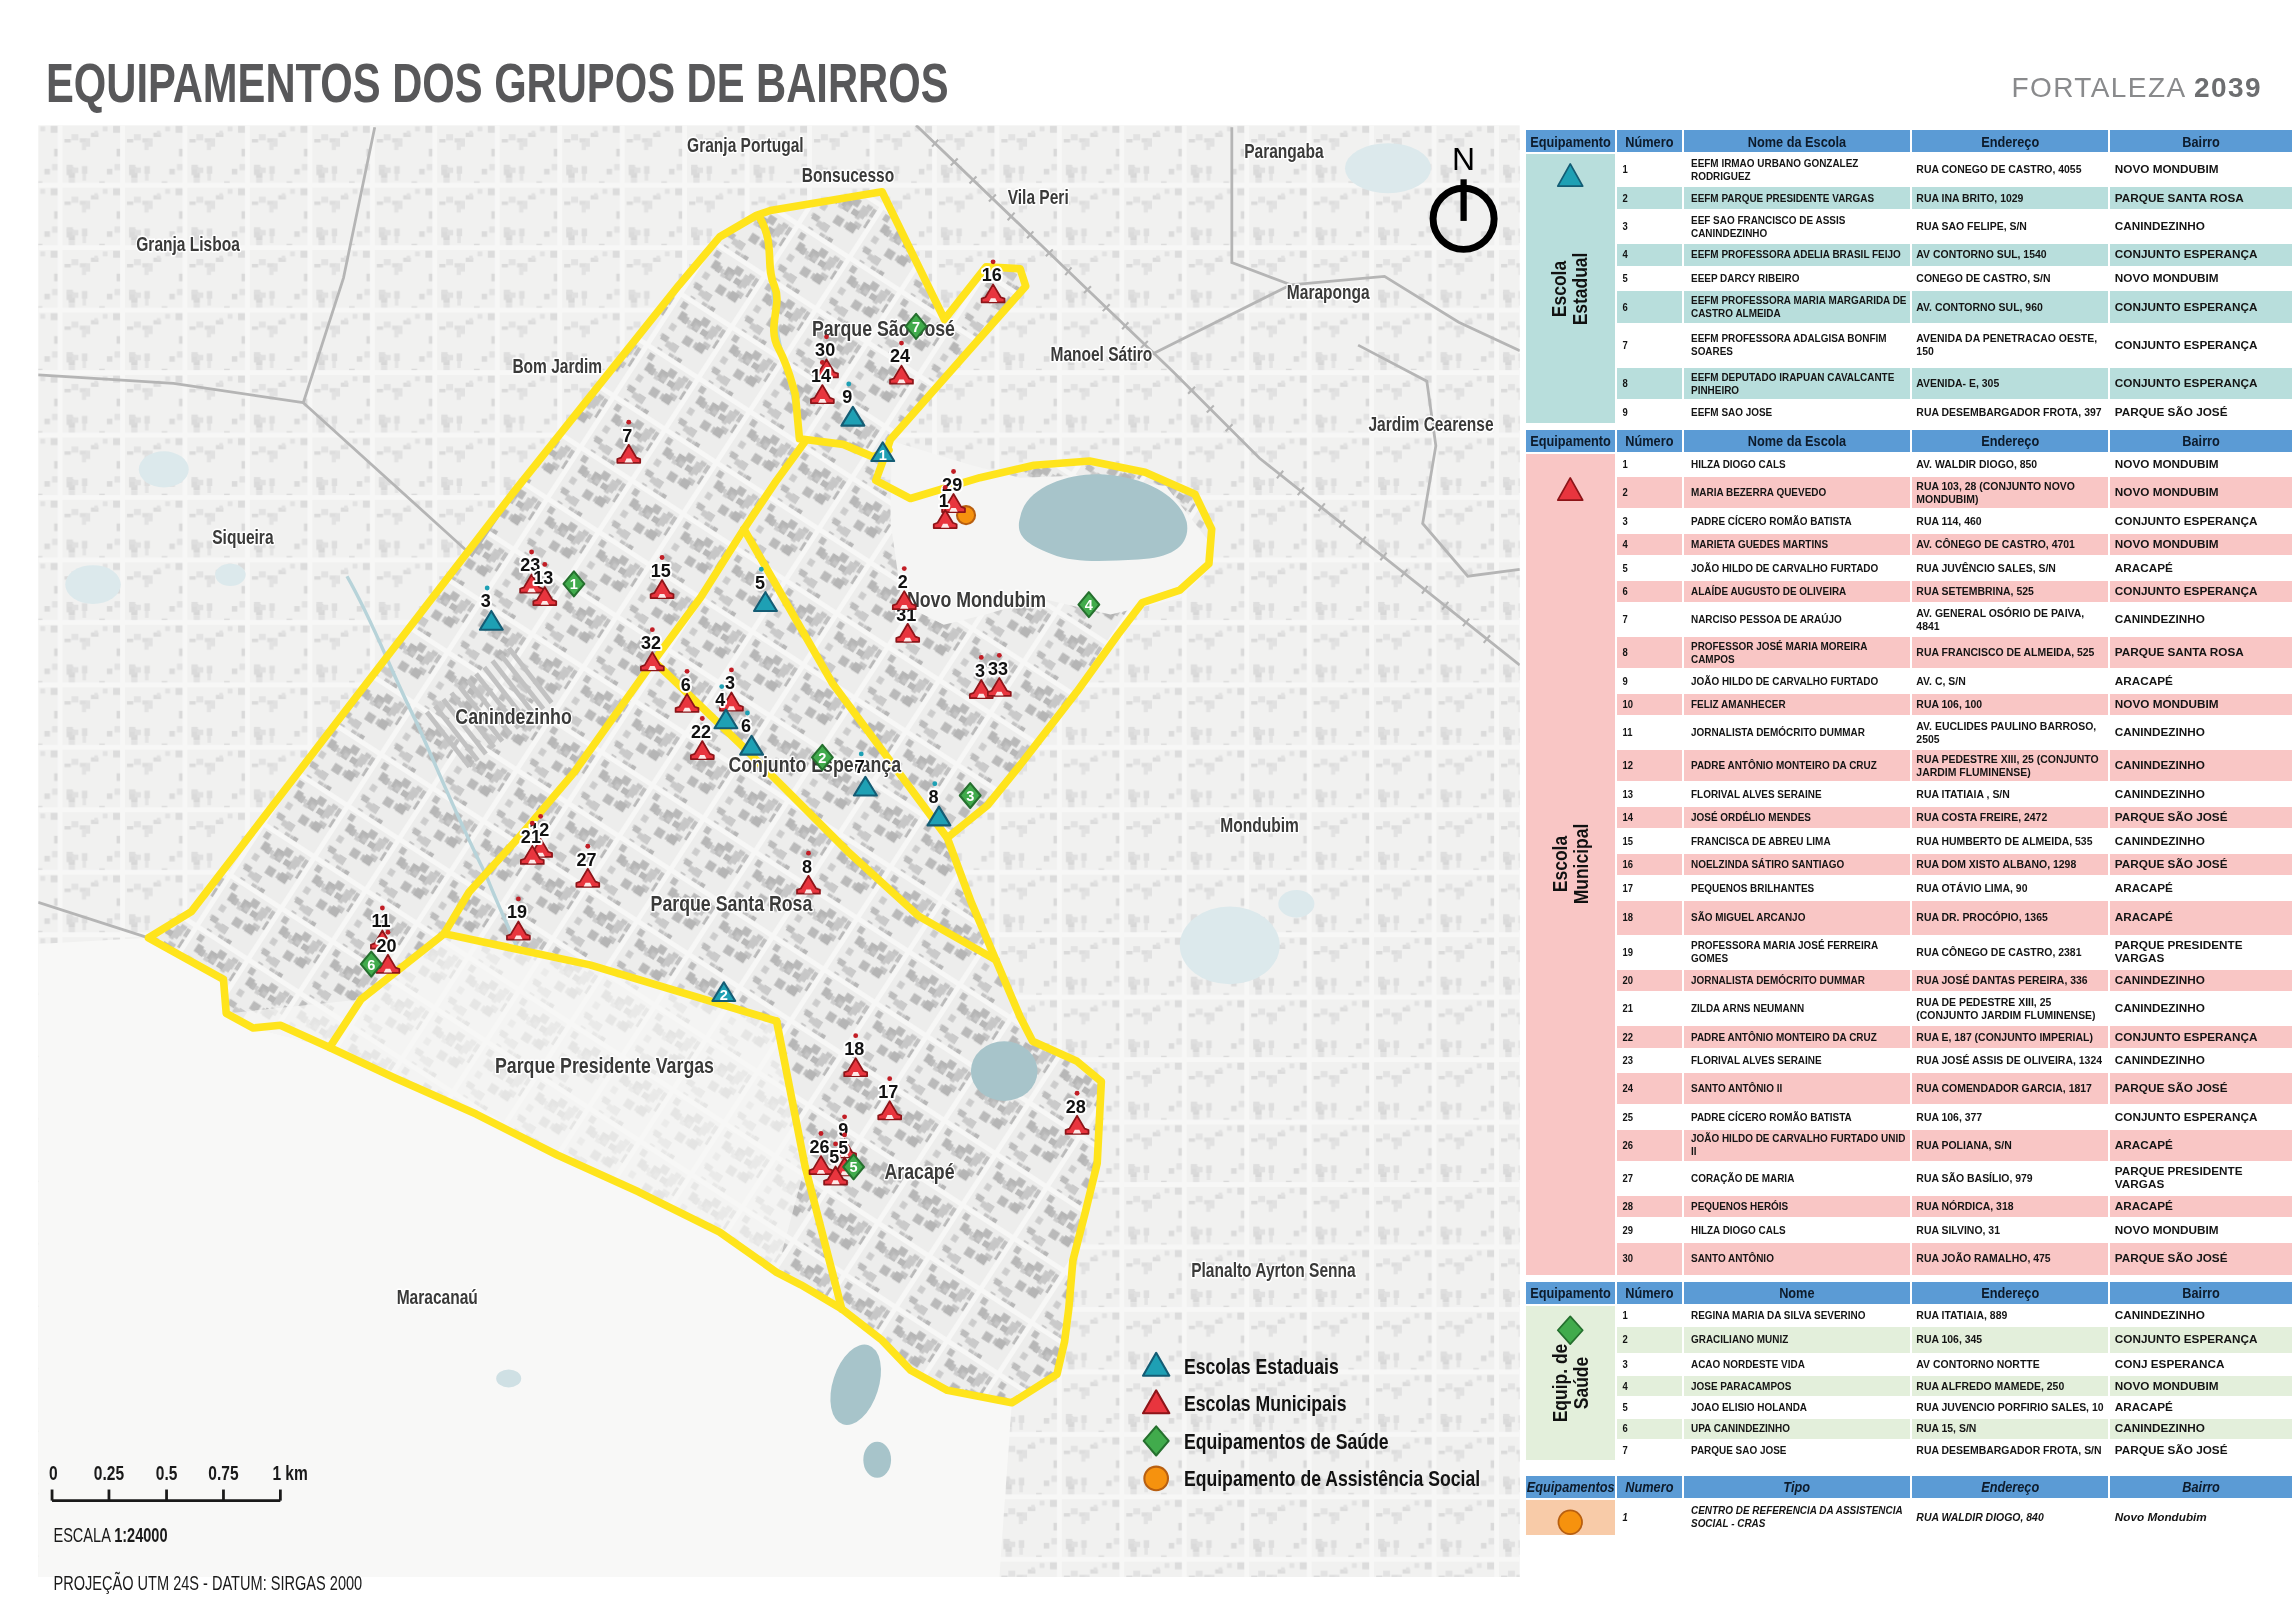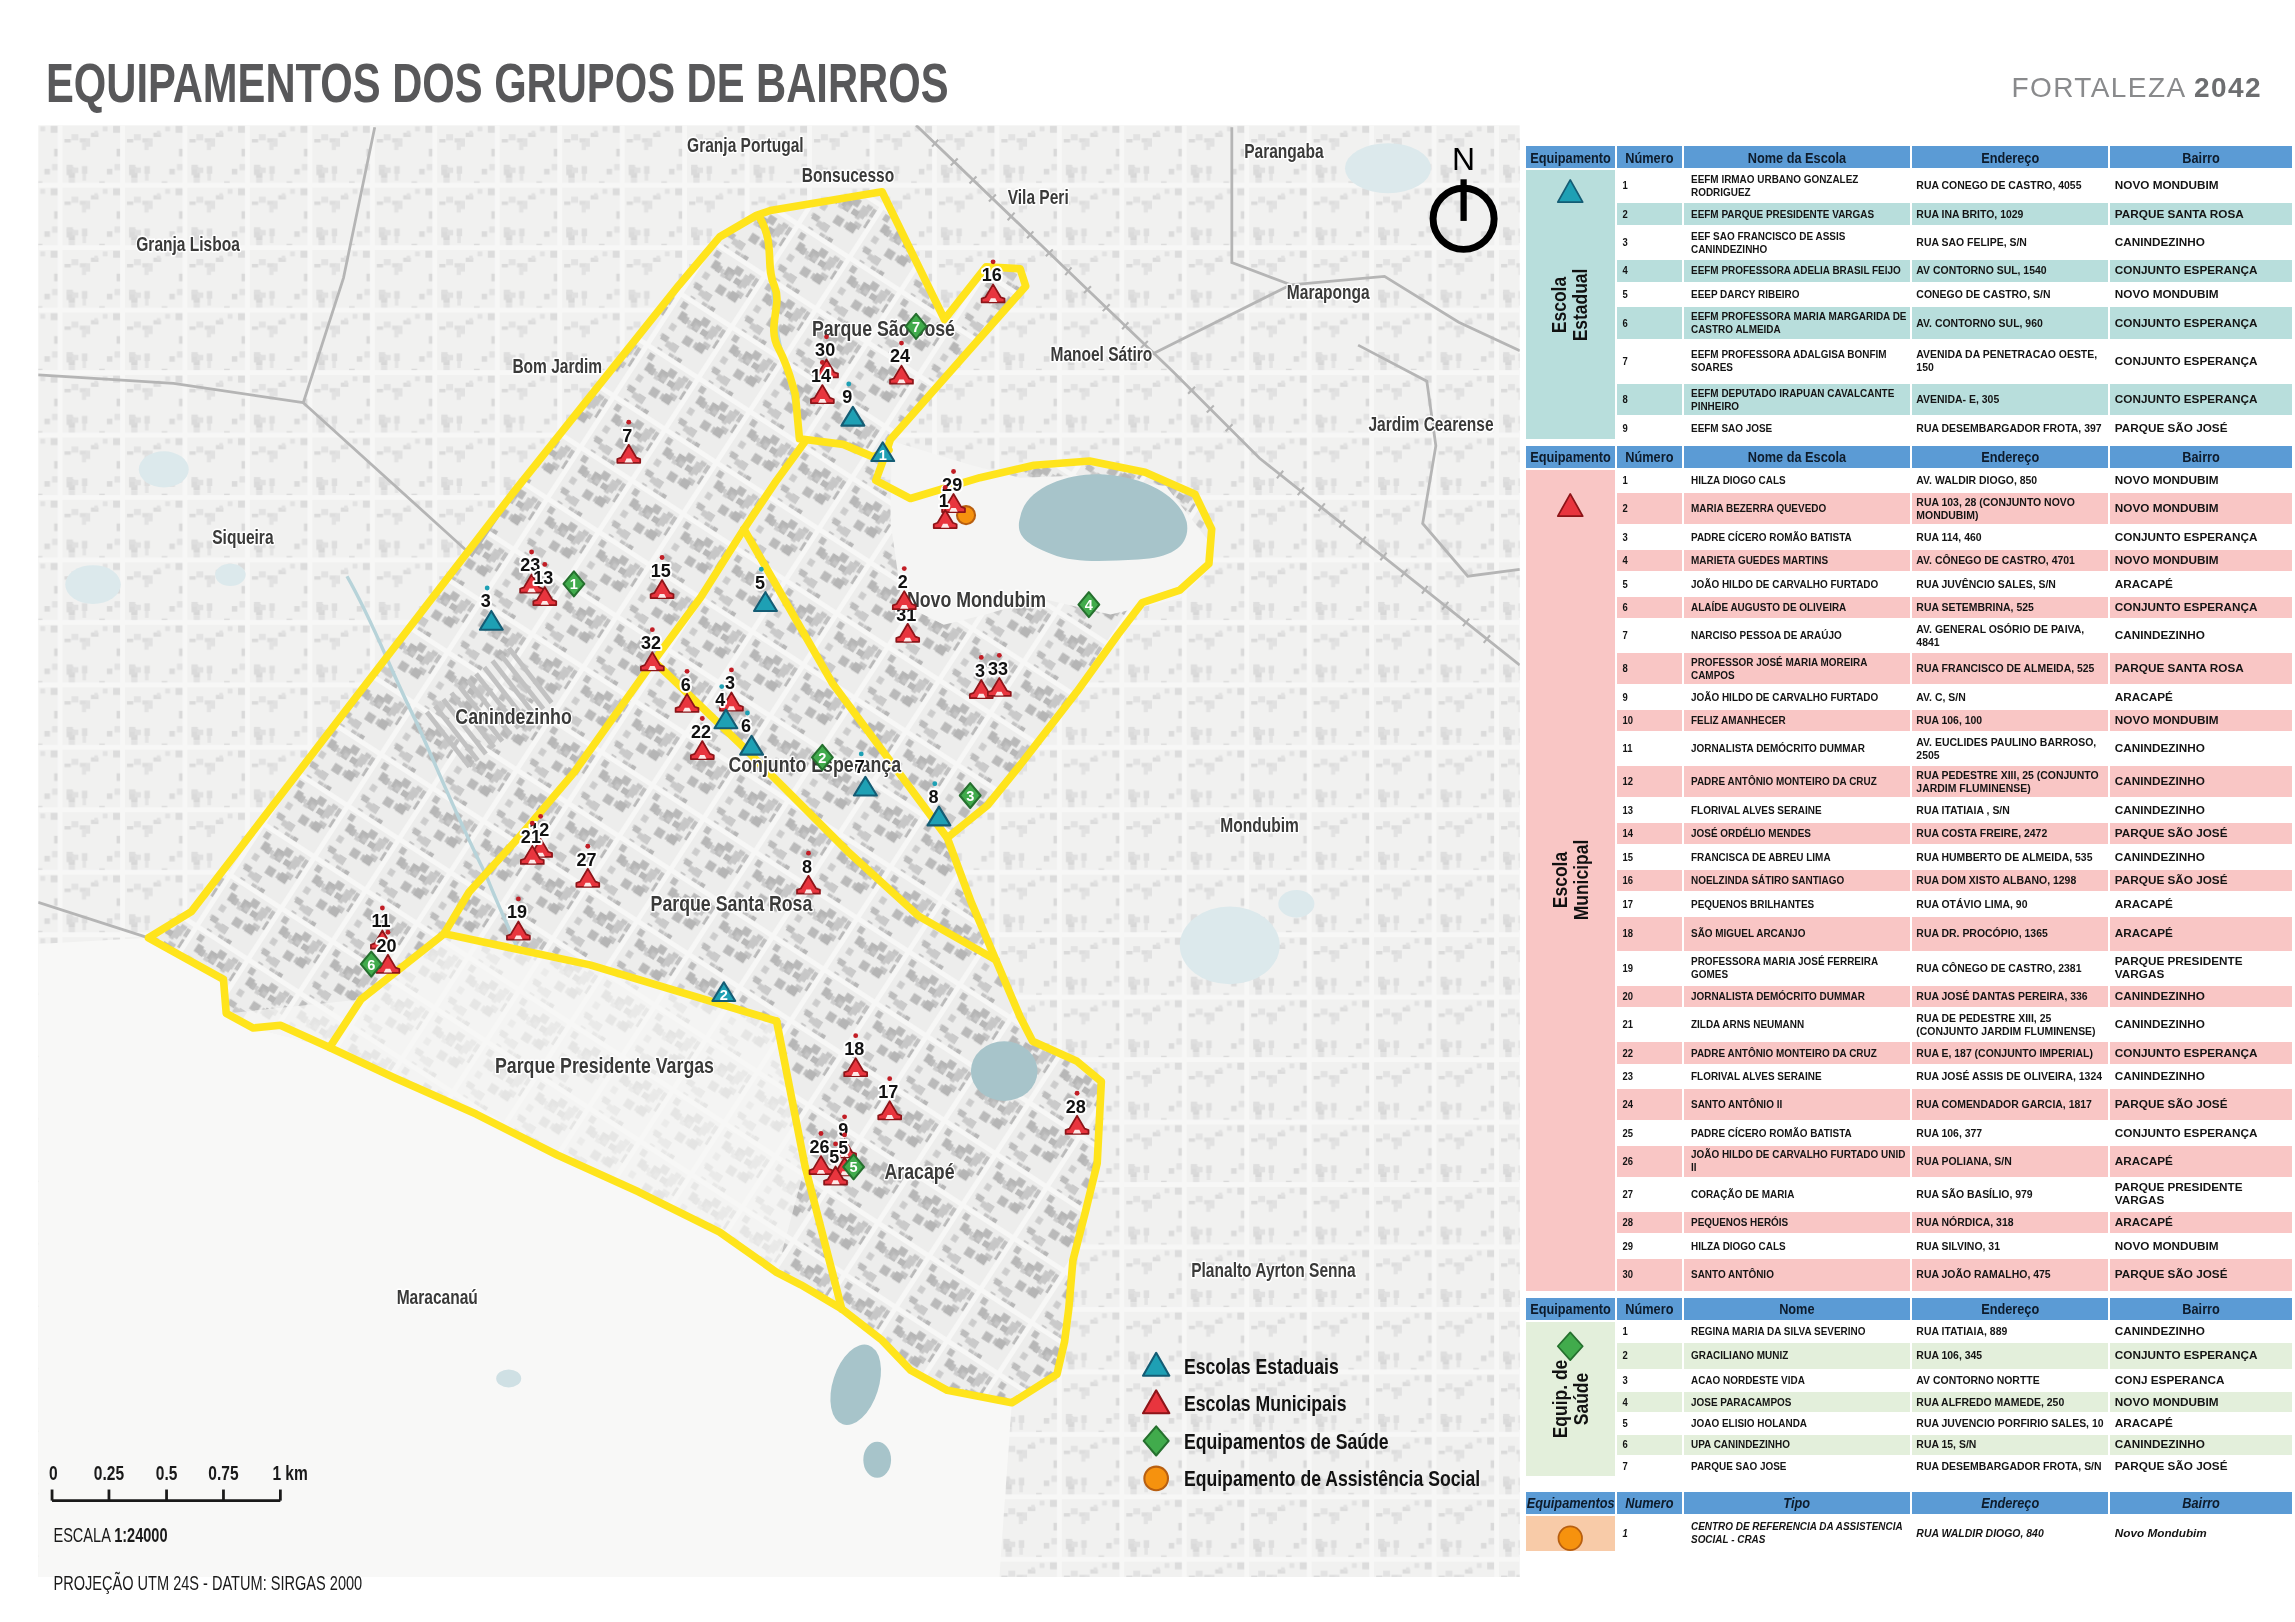--- a/index.html
+++ b/index.html
@@ -1,18 +1,18 @@
 <!DOCTYPE html>
 <html style="font-size:11px"><head><meta charset="utf-8"><style>
 html,body{margin:0;padding:0;}
 body{width:2295px;height:1623px;position:relative;background:#fff;font-family:'Liberation Sans',sans-serif;overflow:hidden;}
 #title{position:absolute;left:46px;top:50px;font-size:56px;font-weight:bold;color:#58585a;transform:scaleX(0.745);transform-origin:left top;white-space:nowrap;}
 #brand{position:absolute;right:33px;top:72px;font-size:28px;color:#898a8c;letter-spacing:1.4px;}
 #brand b{color:#6d6e70;}
-#tables{position:absolute;left:1524px;top:144px;width:768px;}
+#tables{position:absolute;left:1524px;top:128px;width:768px;}
 table.eq{border-collapse:collapse;table-layout:fixed;width:768px;font-family:'Liberation Sans',sans-serif;}
 table.eq td,table.eq th{border:2.1px solid #fff;padding:0;overflow:hidden;vertical-align:middle;}
 table.eq tr.hd th{background:#5b9bd5;}
 .hw{height:22px;display:flex;align-items:center;justify-content:center;overflow:hidden;}
 .hs{display:inline-block;transform:scaleX(0.85);transform-origin:center;font-size:15px;font-weight:bold;color:#0d1b2b;white-space:nowrap;}
 .cw{display:flex;align-items:center;overflow:hidden;}
 .cs{display:inline-block;flex:0 0 auto;transform-origin:0 50%;font-size:11.8px;font-weight:bold;color:#141414;line-height:13px;box-sizing:border-box;}
 td.num .cs{width:125%;transform:scaleX(0.8);padding-left:7px;}
 td.nm .cs{width:265px;transform:scaleX(0.843);padding-left:8.3px;}
 td.ad .cs{width:219px;transform:scaleX(0.886);padding-left:4.9px;}
@@ -494,21 +494,21 @@
 <path d="M1666,2003 L1685,2036 L1647,2036 Z" fill="#e8353e" stroke="#8d1418" stroke-width="3" stroke-linejoin="round"></path>
 <text transform="translate(1706,2033) scale(0.82,1)" font-family="Liberation Sans,sans-serif" font-weight="bold" font-size="31" fill="#121212">Escolas Municipais</text>
 <path d="M1666,2055 L1684,2076 L1666,2097 L1648,2076 Z" fill="#41ab4c" stroke="#25702e" stroke-width="3" stroke-linejoin="round"></path>
 <text transform="translate(1706,2087) scale(0.82,1)" font-family="Liberation Sans,sans-serif" font-weight="bold" font-size="31" fill="#121212">Equipamentos de Saúde</text>
 <circle cx="1666" cy="2130" r="17" fill="#f6920e" stroke="#b85f10" stroke-width="3"></circle>
 <text transform="translate(1706,2141) scale(0.82,1)" font-family="Liberation Sans,sans-serif" font-weight="bold" font-size="31" fill="#121212">Equipamento de Assistência Social</text>
 </svg>
 
 <div id="title">EQUIPAMENTOS DOS GRUPOS DE BAIRROS</div>
 
-<div id="brand">FORTALEZA <b>2042</b></div>
+<div id="brand">FORTALEZA <b>2039</b></div>
 
 <div id="tables">
 
 <table class="eq" style="">
 <colgroup>
         <col style="width:91px">
         <col style="width:67px">
         <col style="width:228px">
         <col style="width:198px">
         <col style="width:184px">

